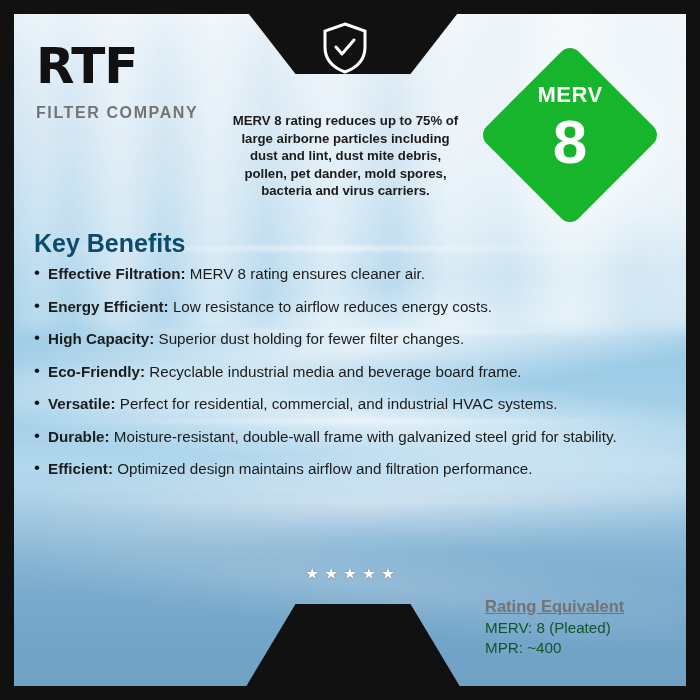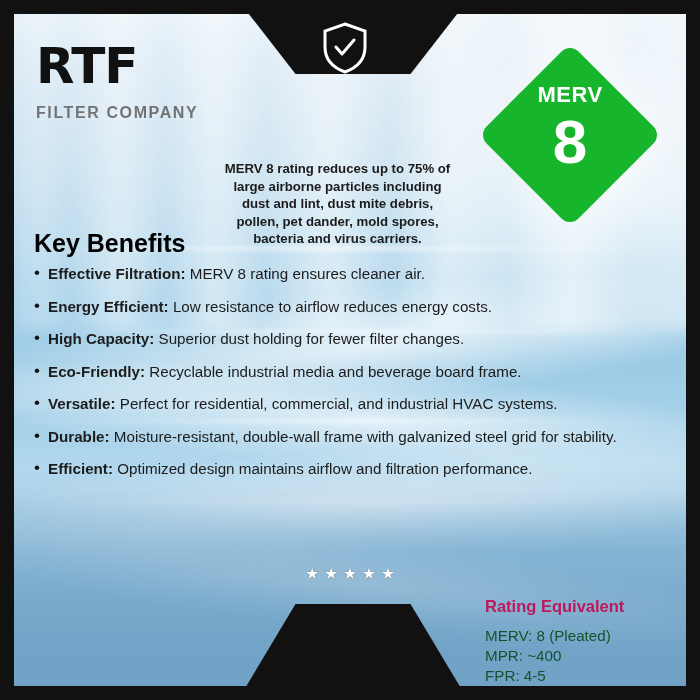--- a/index.html
+++ b/index.html
@@ -171,29 +171,28 @@
   
   .shield {
     position: absolute;
     left: 322px; top: 22px;
     width: 46px; height: 52px;
   }
 
   
   .merv-desc {
     position: absolute;
-    left: 220px; top: 112px;
+    left: 228px; top: 112px;
     width: 235px;
     text-align: center;
     font-family: "Liberation Sans", sans-serif;
     font-weight: bold;
     font-size: 13.2px;
     line-height: 17.5px;
     color: #1b1b1b;
-    margin-top: 48px;
   }
 
   
   .merv-badge {
     position: absolute;
     left: 479px; top: 44px;
     width: 182px; height: 182px;
   }
   .merv-diamond {
     position: absolute;
@@ -226,21 +225,21 @@
     color: #ffffff;
   }
 
   
   .benefits-title {
     position: absolute;
     left: 34px; top: 229px;
     font-family: "Liberation Sans", sans-serif;
     font-weight: bold;
     font-size: 25px;
-    color: #000000;
+    color: #0c4a6e;
   }
   .benefits-list {
     position: absolute;
     left: 34px; top: 263px;
     width: 616px;
   }
   .benefit {
     display: flex;
     align-items: flex-start;
     margin-bottom: 11.5px;
@@ -279,22 +278,23 @@
   
   .rating-box {
     position: absolute;
     left: 485px; top: 597px;
     width: 200px;
   }
   .rating-title {
     font-family: "Liberation Sans", sans-serif;
     font-weight: bold;
     font-size: 16.5px;
-    color: #be185d;
-    margin-bottom: 10px;
+    color: #737373;
+    margin-bottom: 2px;
+    text-decoration: underline;
   }
   .rating-line {
     font-family: "Liberation Sans", sans-serif;
     font-size: 15.2px;
     line-height: 20px;
     color: #14532d;
   }
 </style>
 </head>
 <body>
@@ -394,16 +394,15 @@
     <span>★</span>
     <span>★</span>
     <span>★</span>
     <span>★</span>
   </div>
 
   <div class="rating-box">
     <div class="rating-title">Rating Equivalent</div>
     <div class="rating-line">MERV: 8 (Pleated)</div>
     <div class="rating-line">MPR: ~400</div>
-    <div class="rating-line">FPR: 4-5</div>
   </div>
 
 </div>
 
 </body></html>

